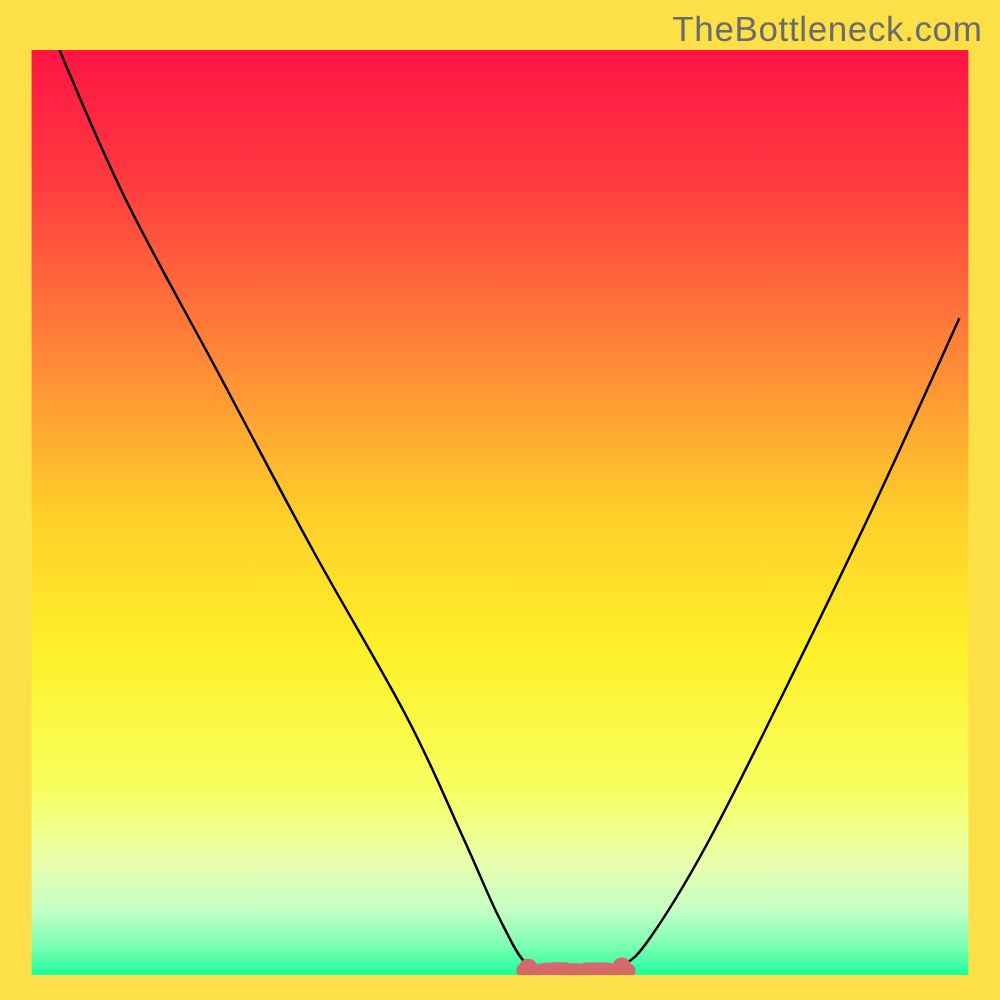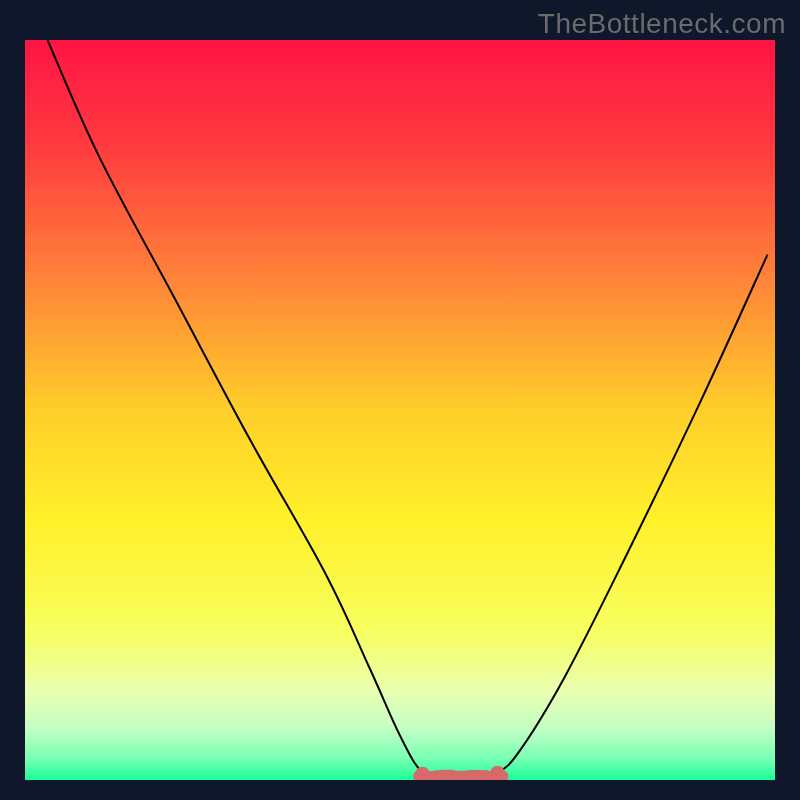--- a/index.html
+++ b/index.html
@@ -8,21 +8,21 @@
     width: 800px;
     height: 800px;
     background: #000;
     overflow: hidden;
     font-family: Arial, Helvetica, sans-serif;
   }
   .frame {
     position: relative;
     width: 800px;
     height: 800px;
-    background: #0f172a;
+    background: #fde047;
   }
   .watermark {
     position: absolute;
     top: 8px;
     right: 14px;
     color: #6b6b6b;
     font-size: 28px;
     font-weight: 500;
     letter-spacing: 0.5px;
     z-index: 5;

